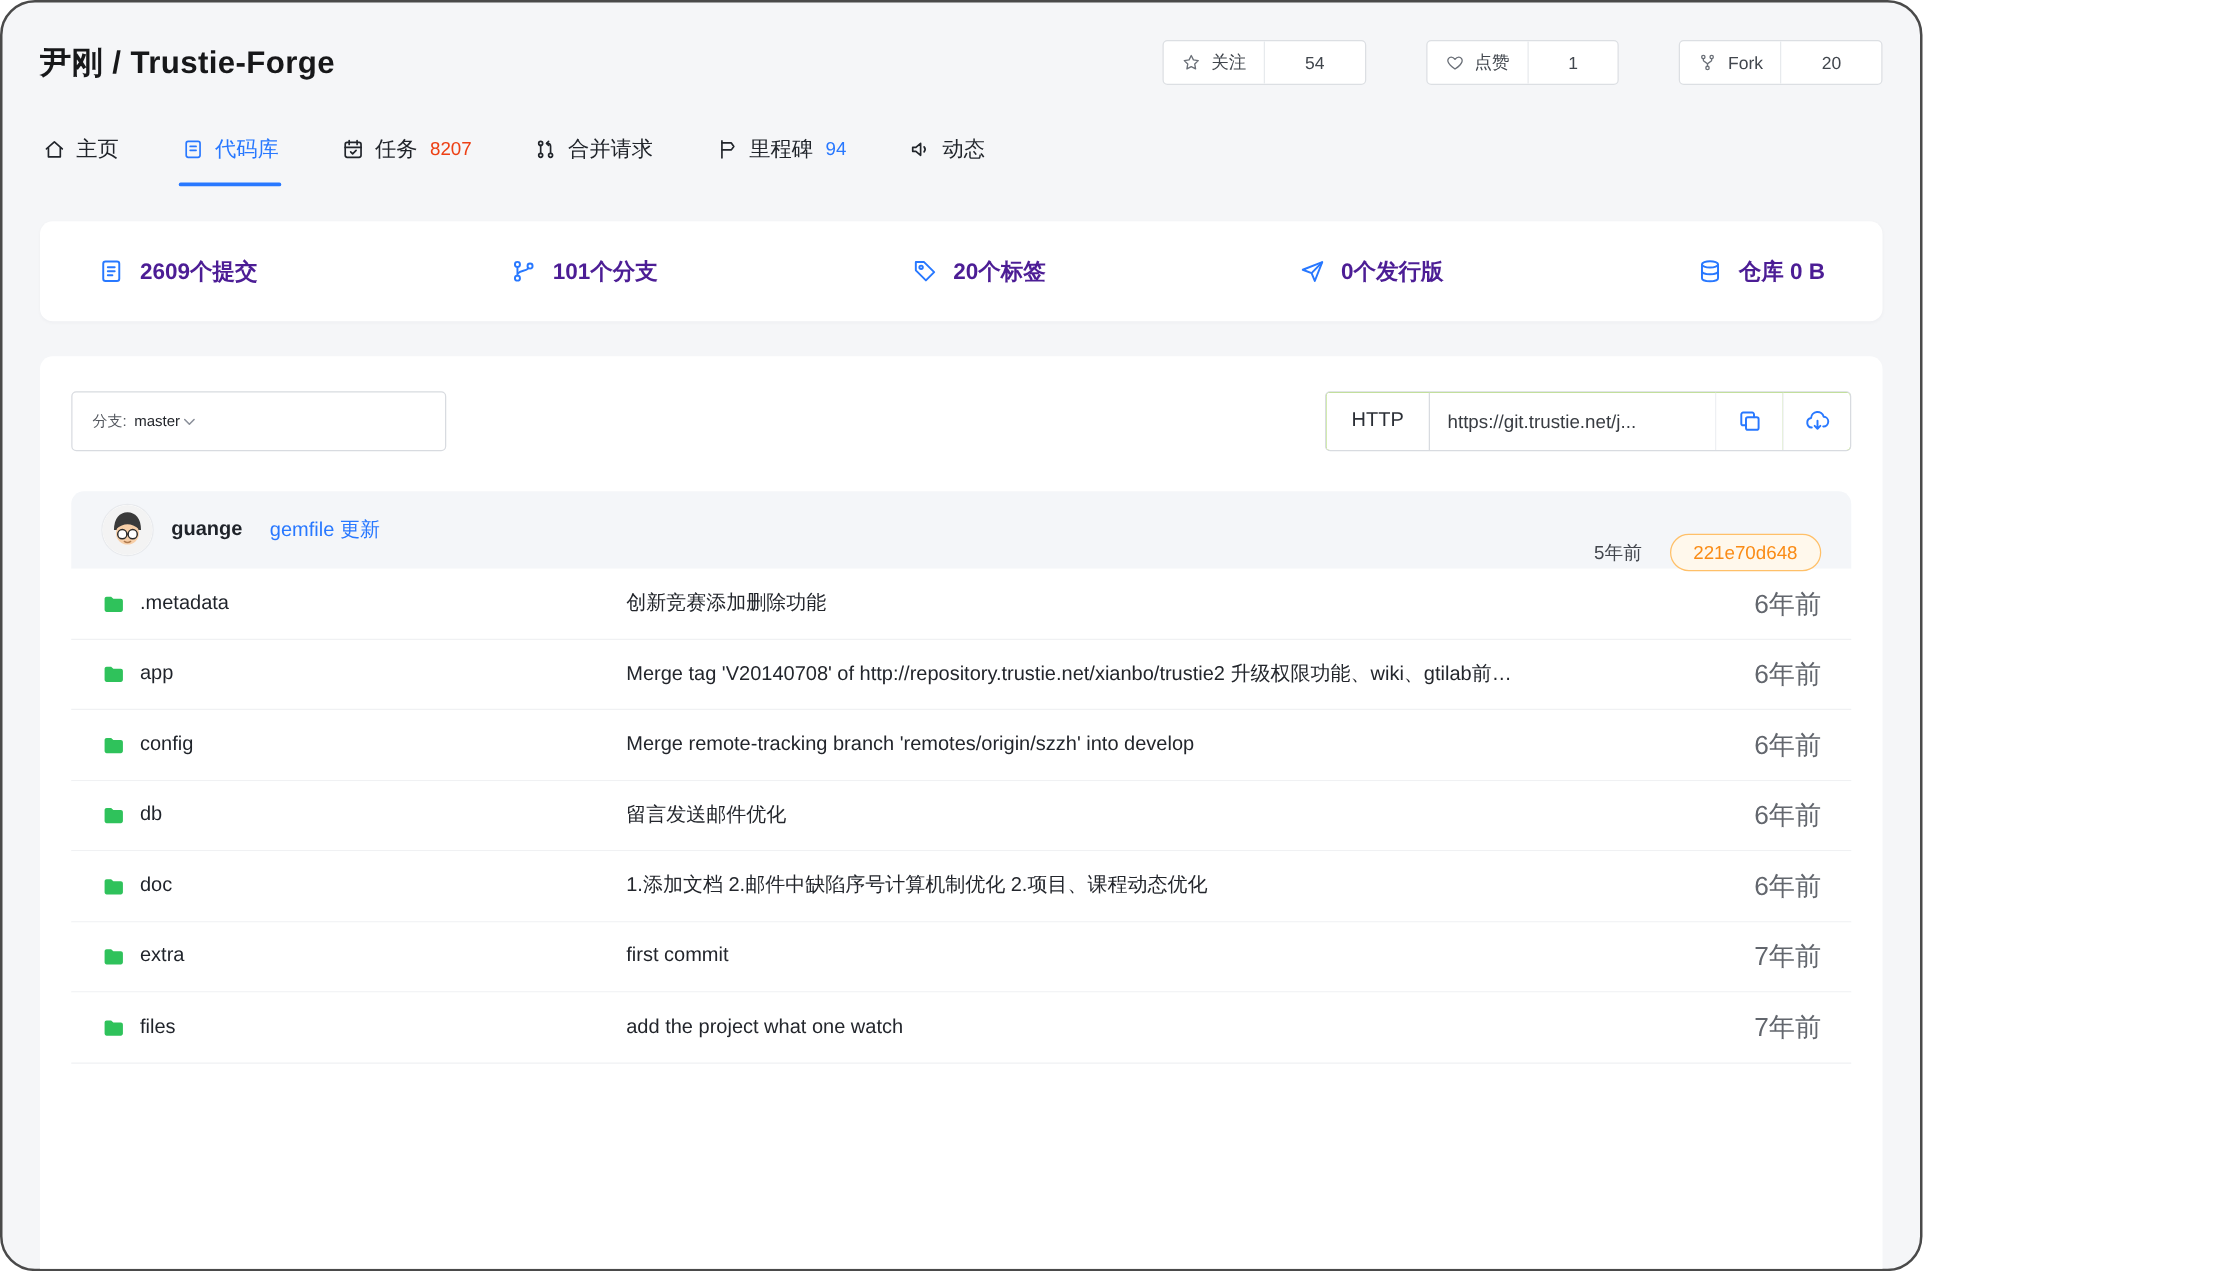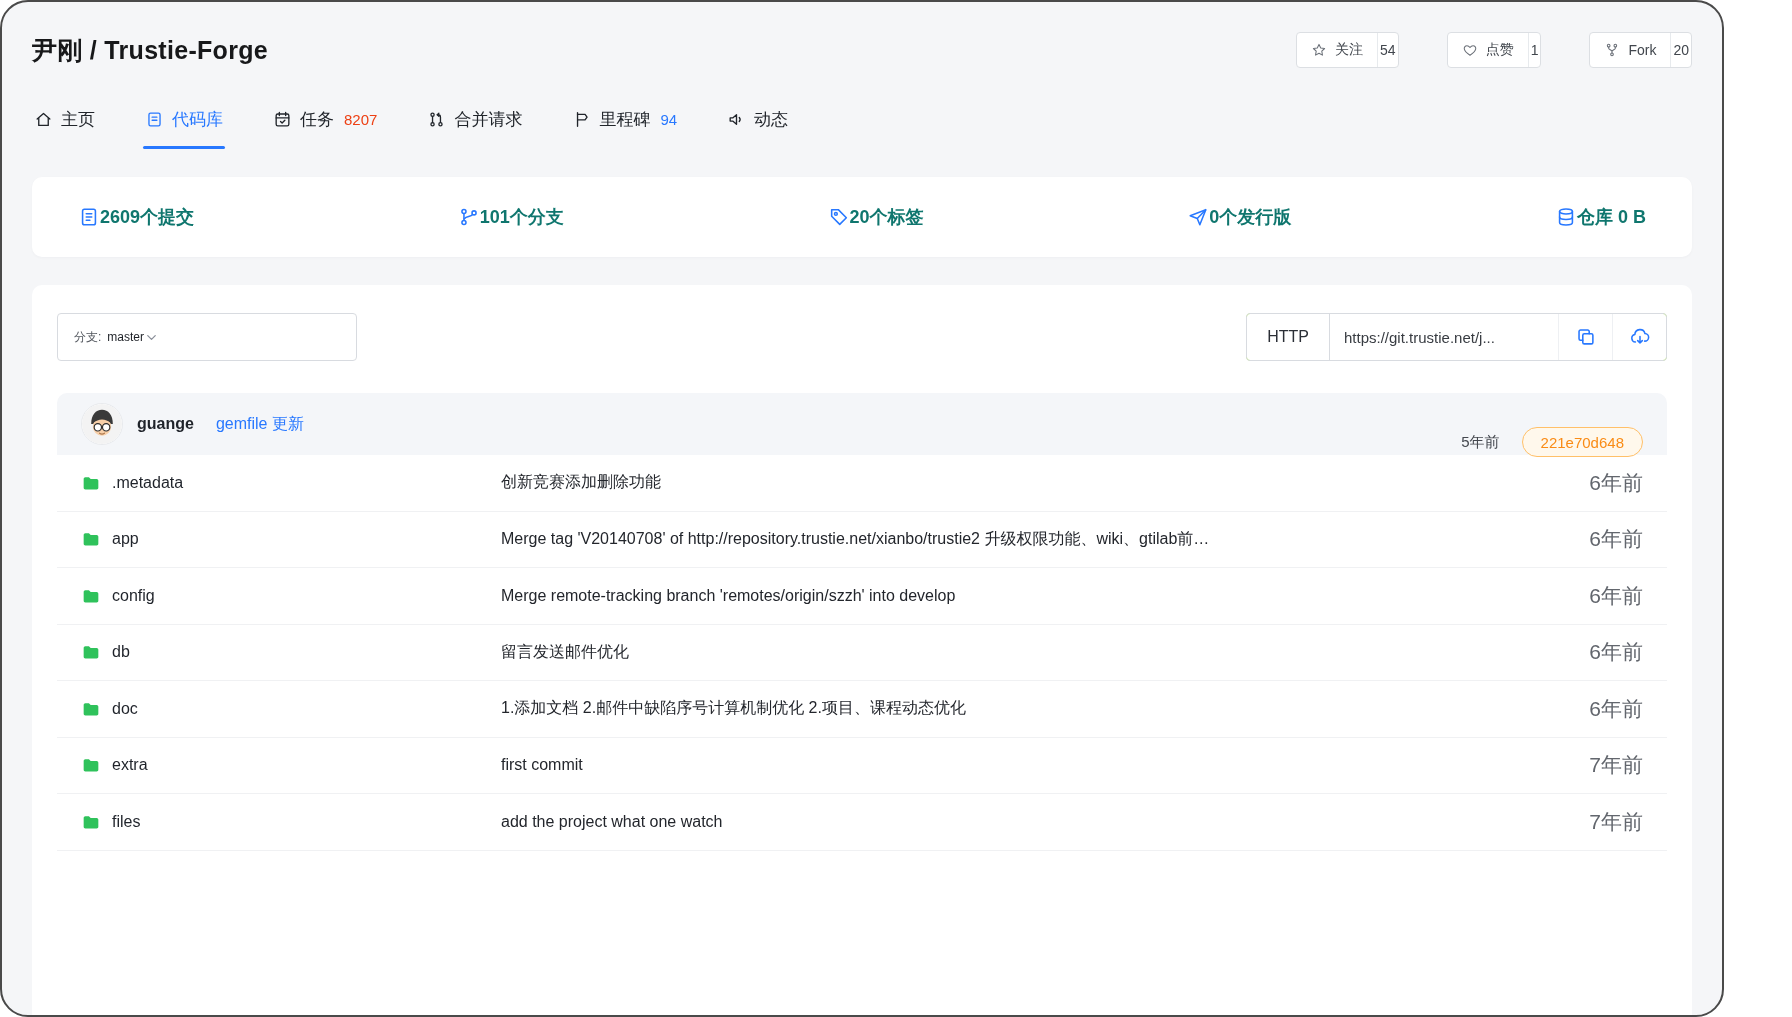--- a/index.html
+++ b/index.html
@@ -1,38 +1,38 @@
 <!DOCTYPE html>
 <html><head>
 <meta charset="utf-8">
 <style>
   * { box-sizing: border-box; }
   html,body { margin:0; padding:0; background:#ffffff; }
   body { font-family:"Liberation Sans","DejaVu Sans",sans-serif; }
 
   .window{
-    width:1724px; height:1017px; overflow:hidden;
+    width:1538px; height:1017px; overflow:hidden;
     border-radius:28px; border:2px solid #4a4a4a;
     background:#f5f6f8;
   }
 
   
   .repo-header{
     display:flex; align-items:center; justify-content:space-between;
     padding:28px 30px 0 30px;
   }
   .page-title{ margin:0; font-size:25px; line-height:40px; font-weight:600; color:#17181a; letter-spacing:.3px;}
   .header-actions{ display:flex; gap:48px; }
   .action-btn{
     display:flex; align-items:stretch; height:36px; background:#fff;
     border:1px solid #dcdfe3; border-radius:4px; overflow:hidden;
     font-size:14px; color:#41464d; cursor:pointer;
   }
   .action-main{ display:flex; align-items:center; gap:8px; padding:0 14px; }
-  .action-count{ display:flex; align-items:center; padding:0 2px; border-left:1px solid #e7eaed; }
+  .action-count{ display:flex; align-items:center; padding:0 32px; border-left:1px solid #e7eaed; }
   .action-btn svg{ width:16px; height:16px; color:#6b7078; }
 
   
   .tabs{ display:flex; gap:46px; padding:0 30px; margin-top:30px; }
   .tab{
     position:relative; display:flex; align-items:center; gap:8px;
     font-size:17px; color:#21252b; padding:8px 2px 18px 2px; cursor:pointer;
   }
   .tab svg{ width:19px; height:19px; }
   .tab.active{ color:#2878ff; font-weight:500; }
@@ -43,21 +43,21 @@
   .tab .tcount{ font-size:15px; margin-left:2px; }
   .tcount.red{ color:#ed4014; }
   .tcount.blue{ color:#2878ff; }
 
   
   .stats-card{
     margin:28px 30px 0; height:80px; background:#fff; border-radius:10px;
     display:flex; align-items:center; justify-content:space-between;
     padding:0 46px; box-shadow:0 1px 3px rgba(20,30,50,.03);
   }
-  .stat{ display:flex; align-items:center; font-size:18px; font-weight:600; color:#0f766e; cursor:pointer;}
+  .stat{ display:flex; align-items:center; gap:12px; font-size:18px; font-weight:600; color:#4c1d95; cursor:pointer;}
   .stat svg{ width:22px; height:22px; color:#2878ff; flex:none; }
 
   
   .main-card{
     margin:28px 30px 0; background:#fff; border-radius:10px 10px 0 0;
     padding:28px 25px 0; height:780px;
   }
   .repo-toolbar{ display:flex; justify-content:space-between; align-items:center; }
   .branch-select{
     width:300px; height:48px; border:1px solid #d8dbe0; border-radius:4px;

